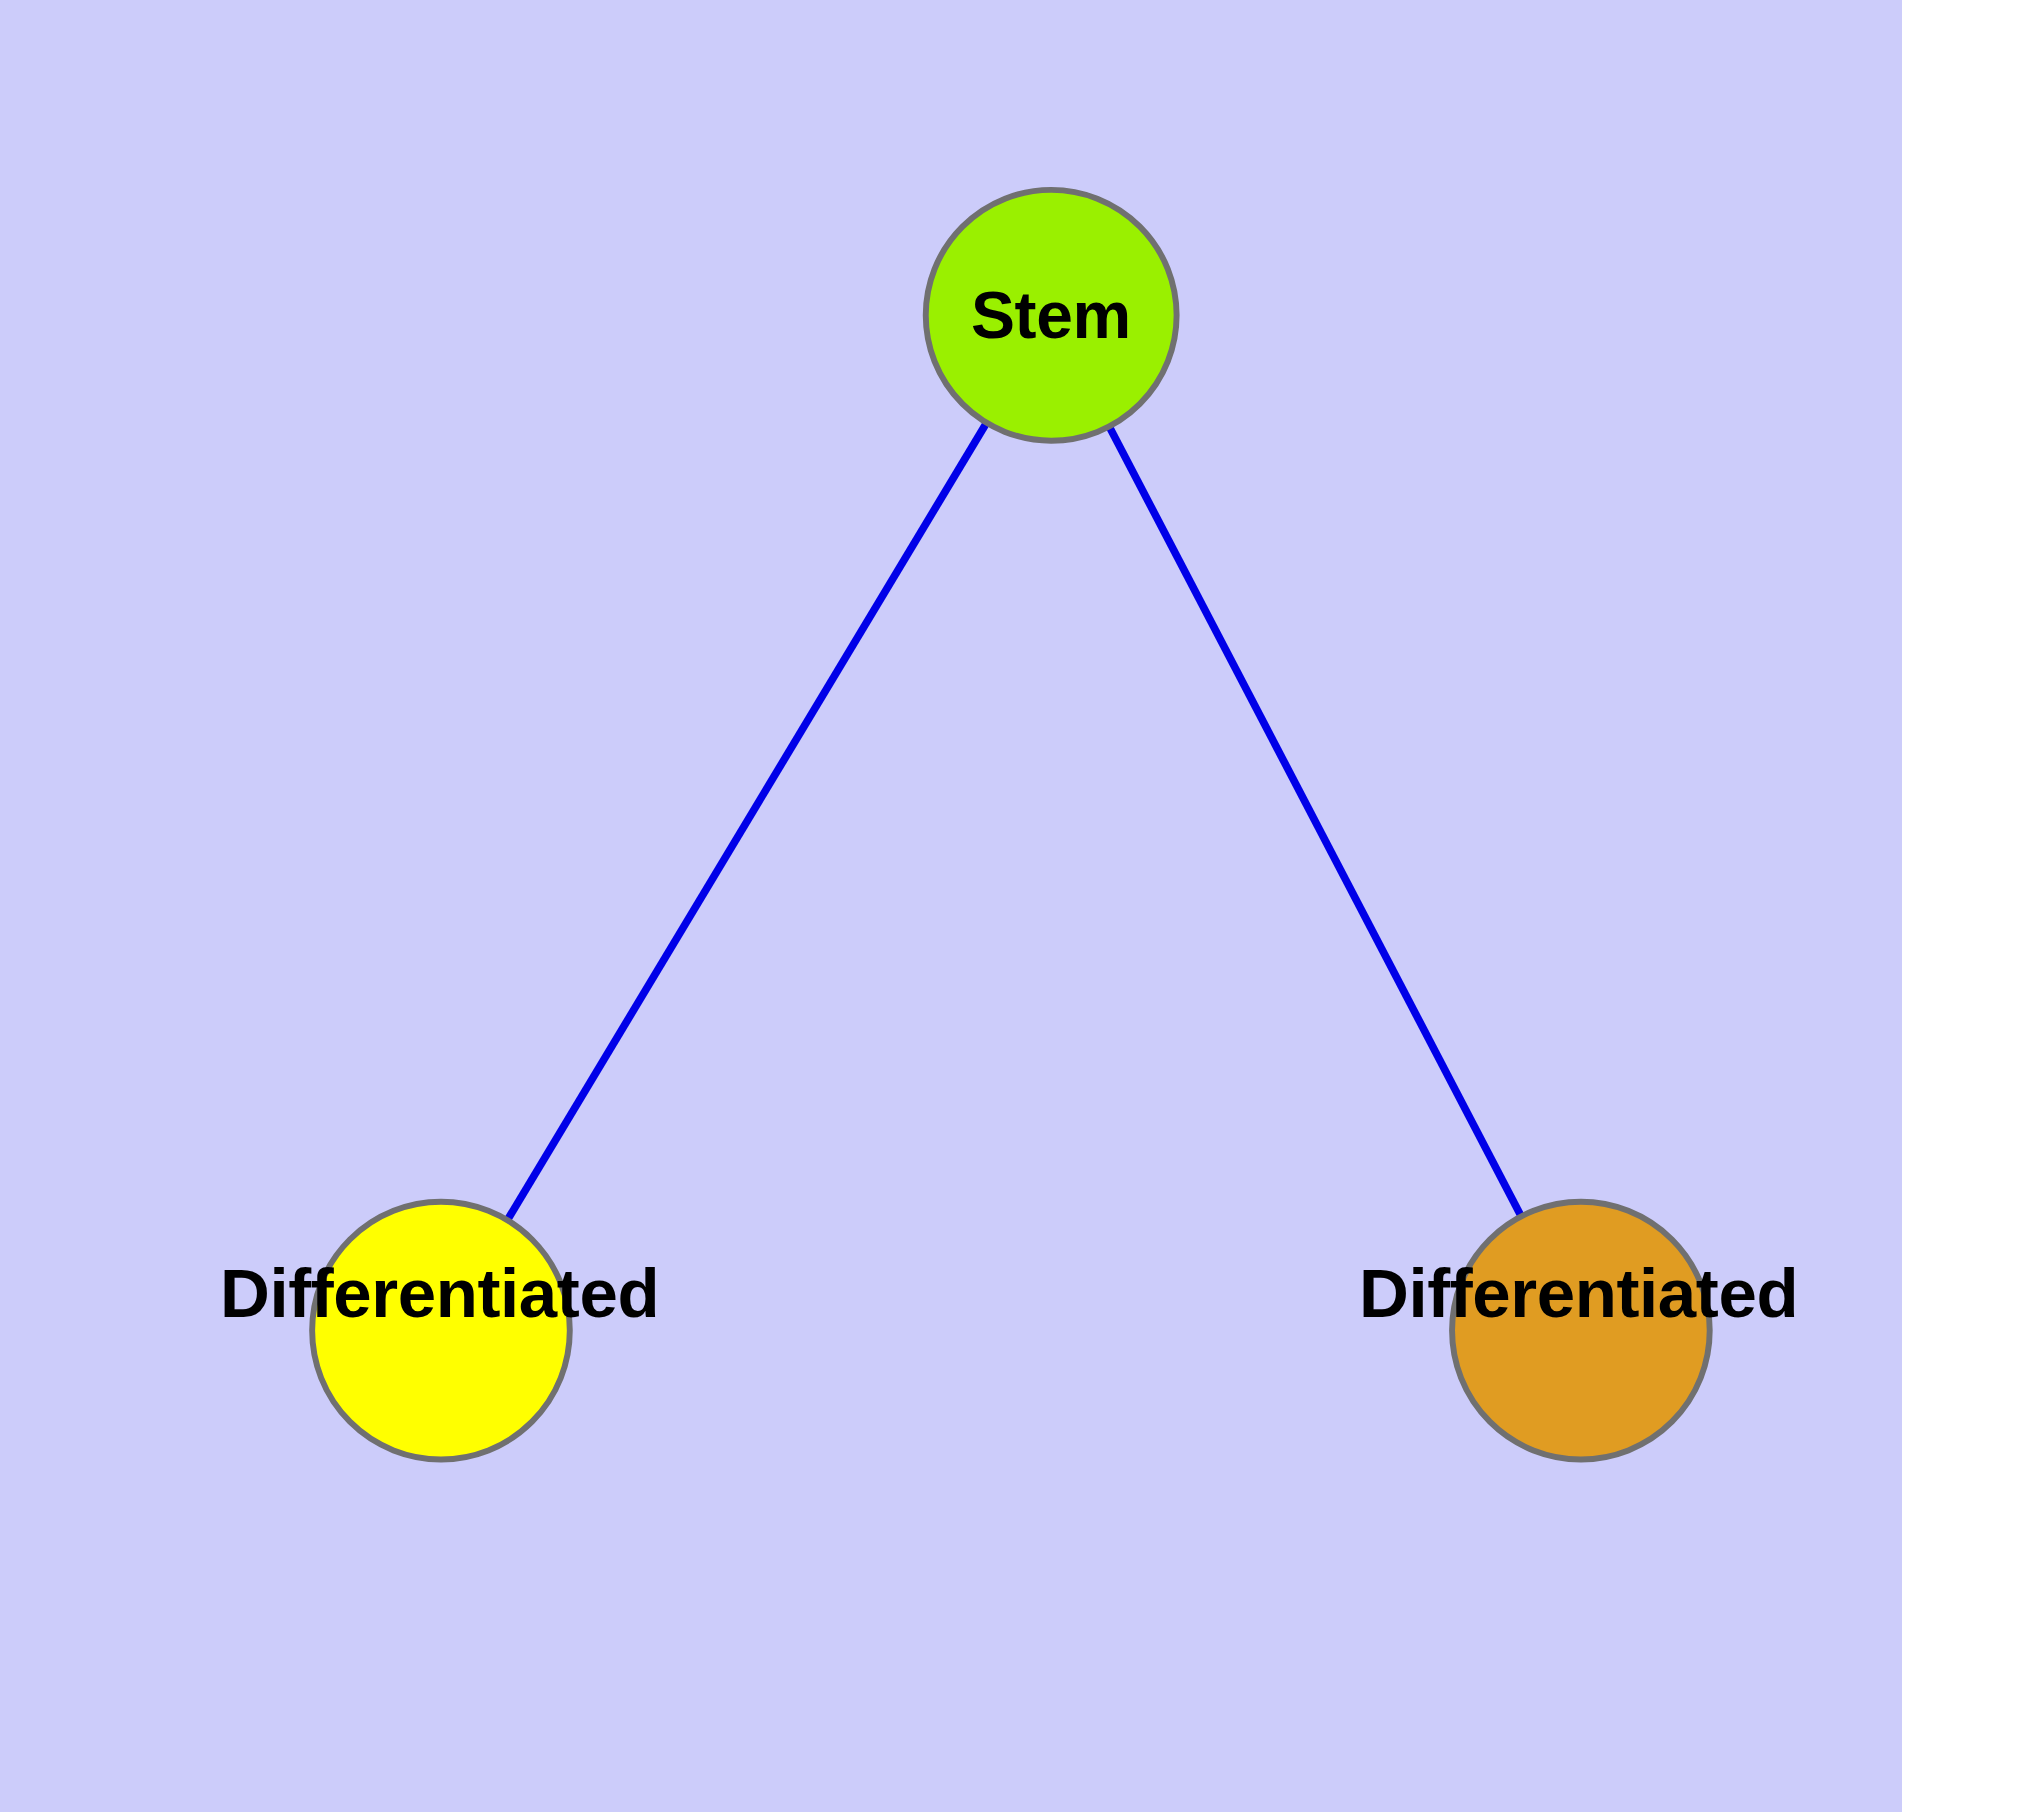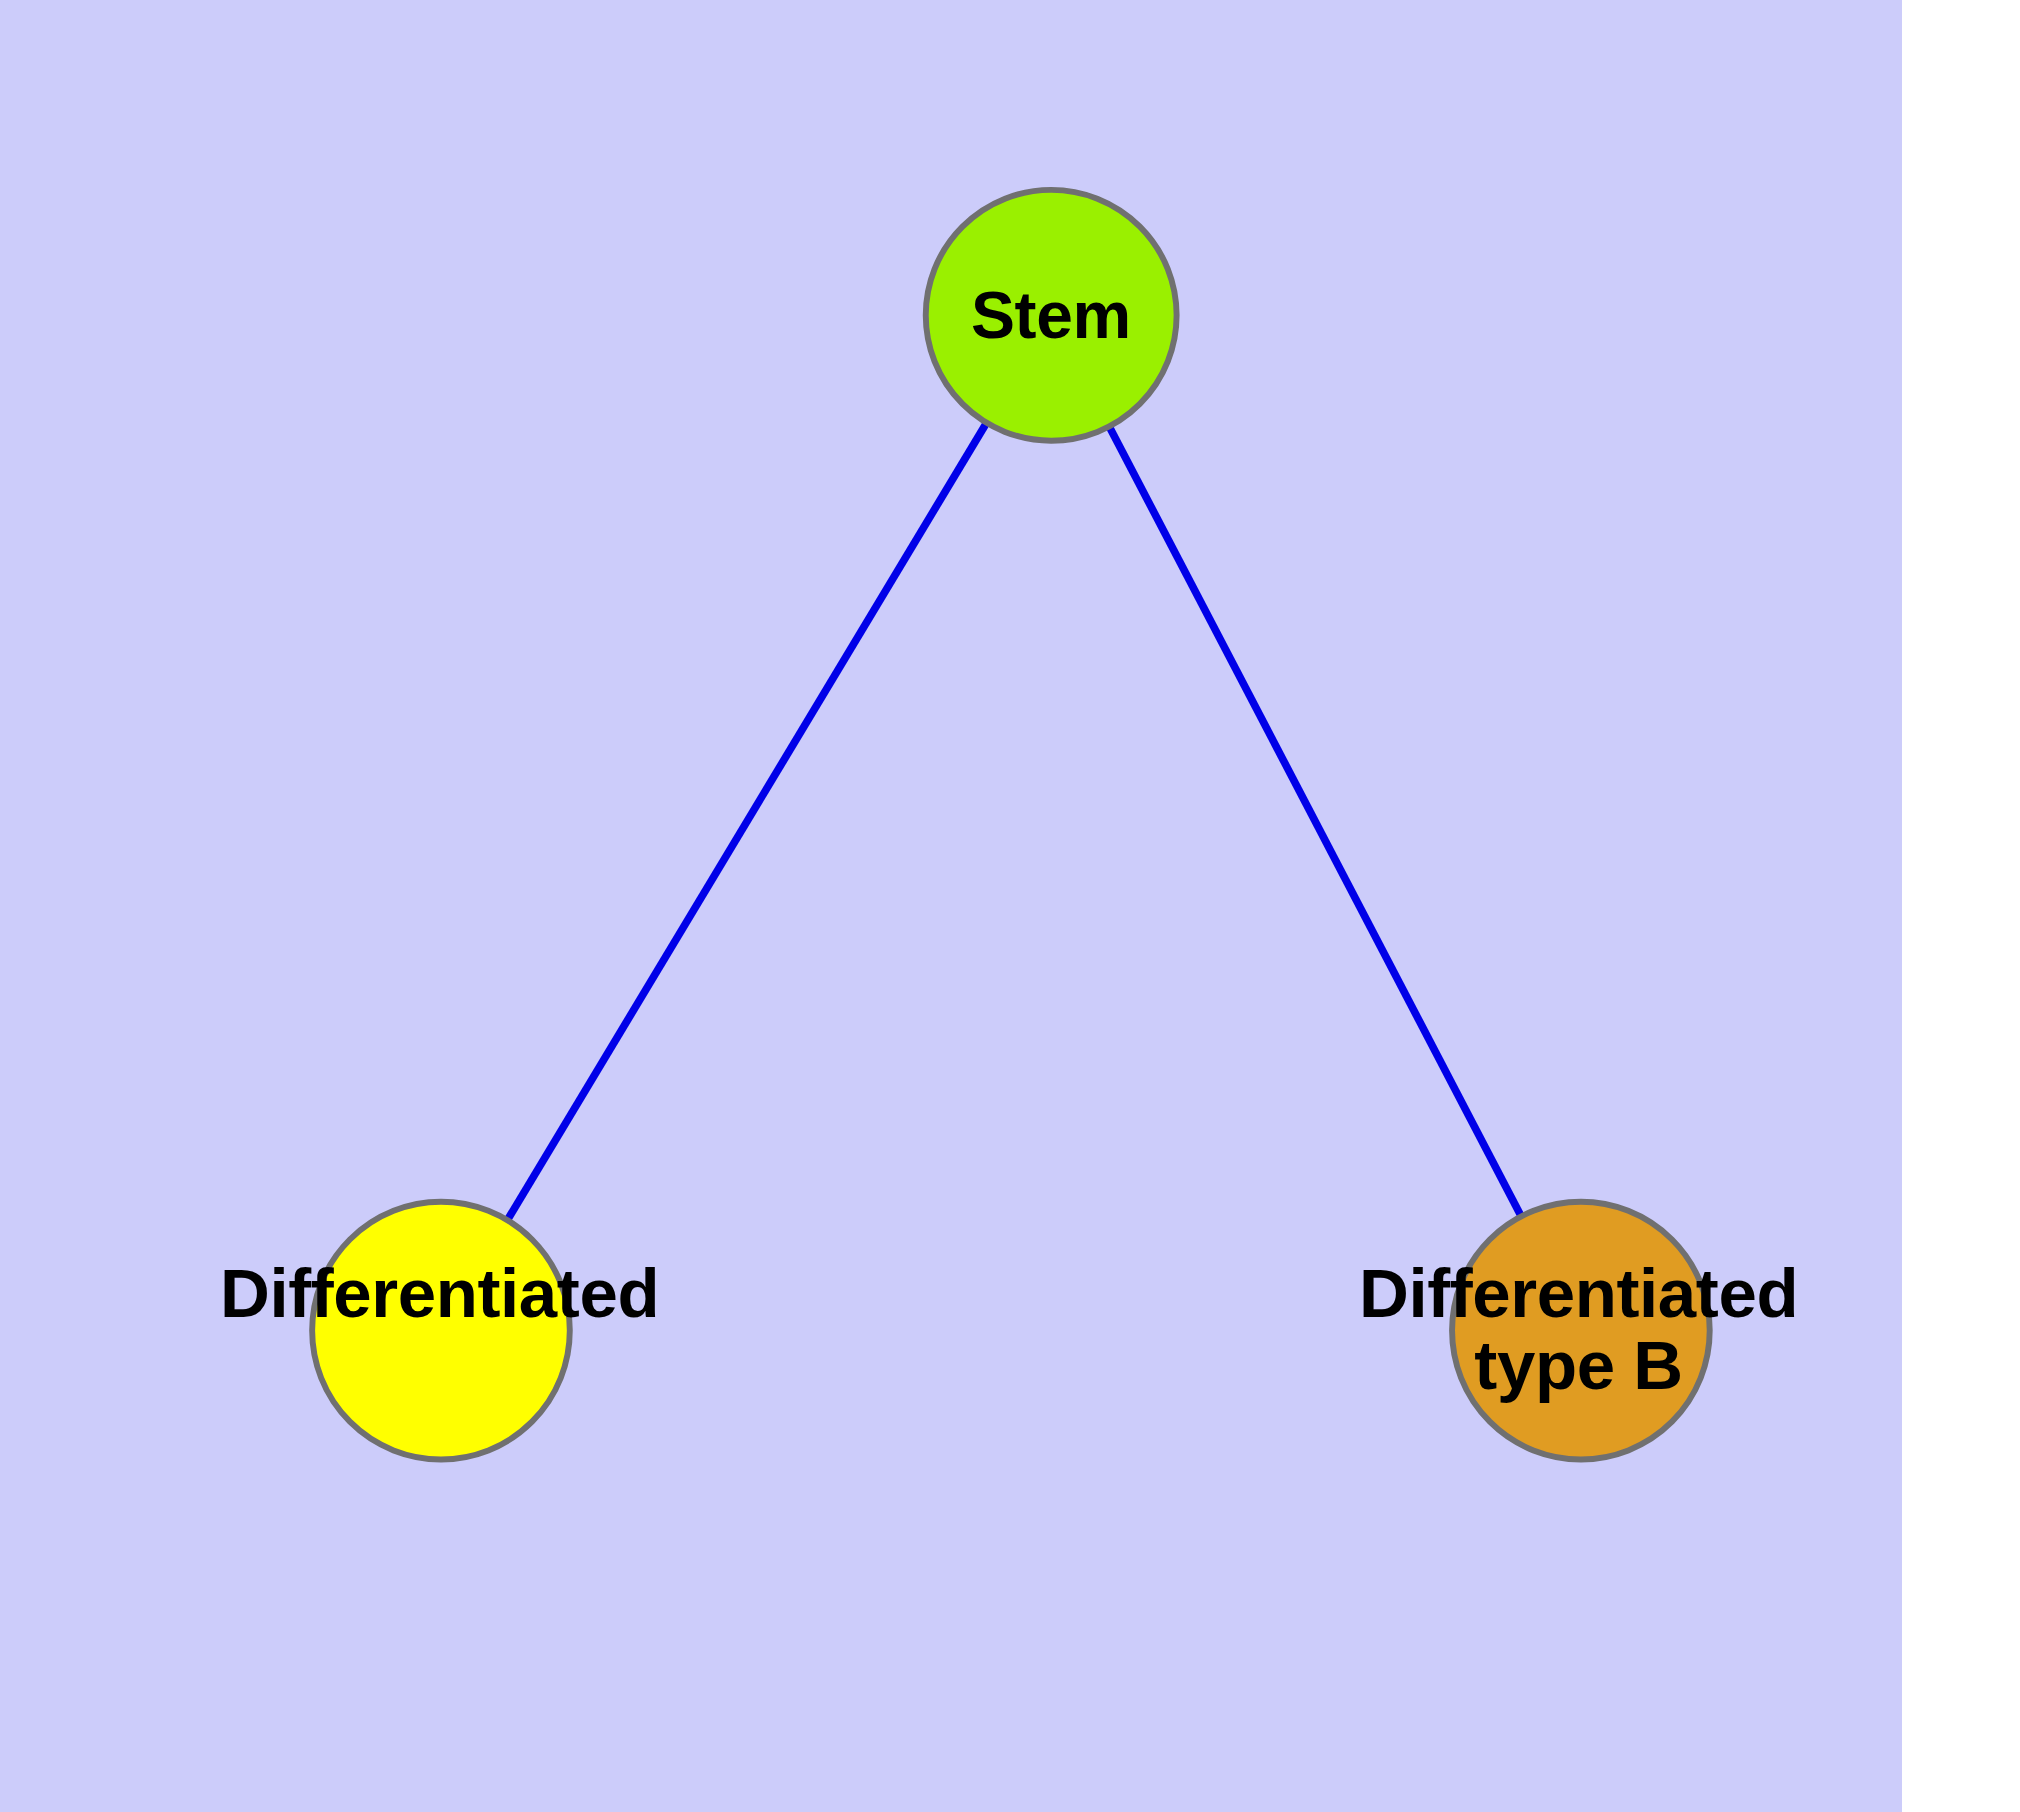--- a/index.html
+++ b/index.html
@@ -63,17 +63,17 @@
     <g id="nodes-group">
         <circle cx="1240" cy="372" r="148" fill="#9af000" stroke="#707070" stroke-width="7"></circle>
         <circle cx="520" cy="1570" r="152" fill="#ffff00" stroke="#707070" stroke-width="7"></circle>
         <circle cx="1865" cy="1570" r="152" fill="#e09c22" stroke="#707070" stroke-width="7"></circle>
       </g>
   </svg>
 
   <div id="labels-layer">
       <div class="node-label root" style="left: 971px; top: 281px;"><span class="label-line">Stem</span></div>
       <div class="node-label leaf" style="left: 220px; top: 1258px;"><span class="label-line">Differentiated</span></div>
-      <div class="node-label leaf" style="left: 1359px; top: 1258px;"><span class="label-line">Differentiated</span><span class="label-line">type B</span></div>
+      <div class="node-label leaf" style="left: 1359px; top: 1258px;"><span class="label-line">Differentiated</span></div>
     </div>
 
 </div>
 
 
 </body></html>

